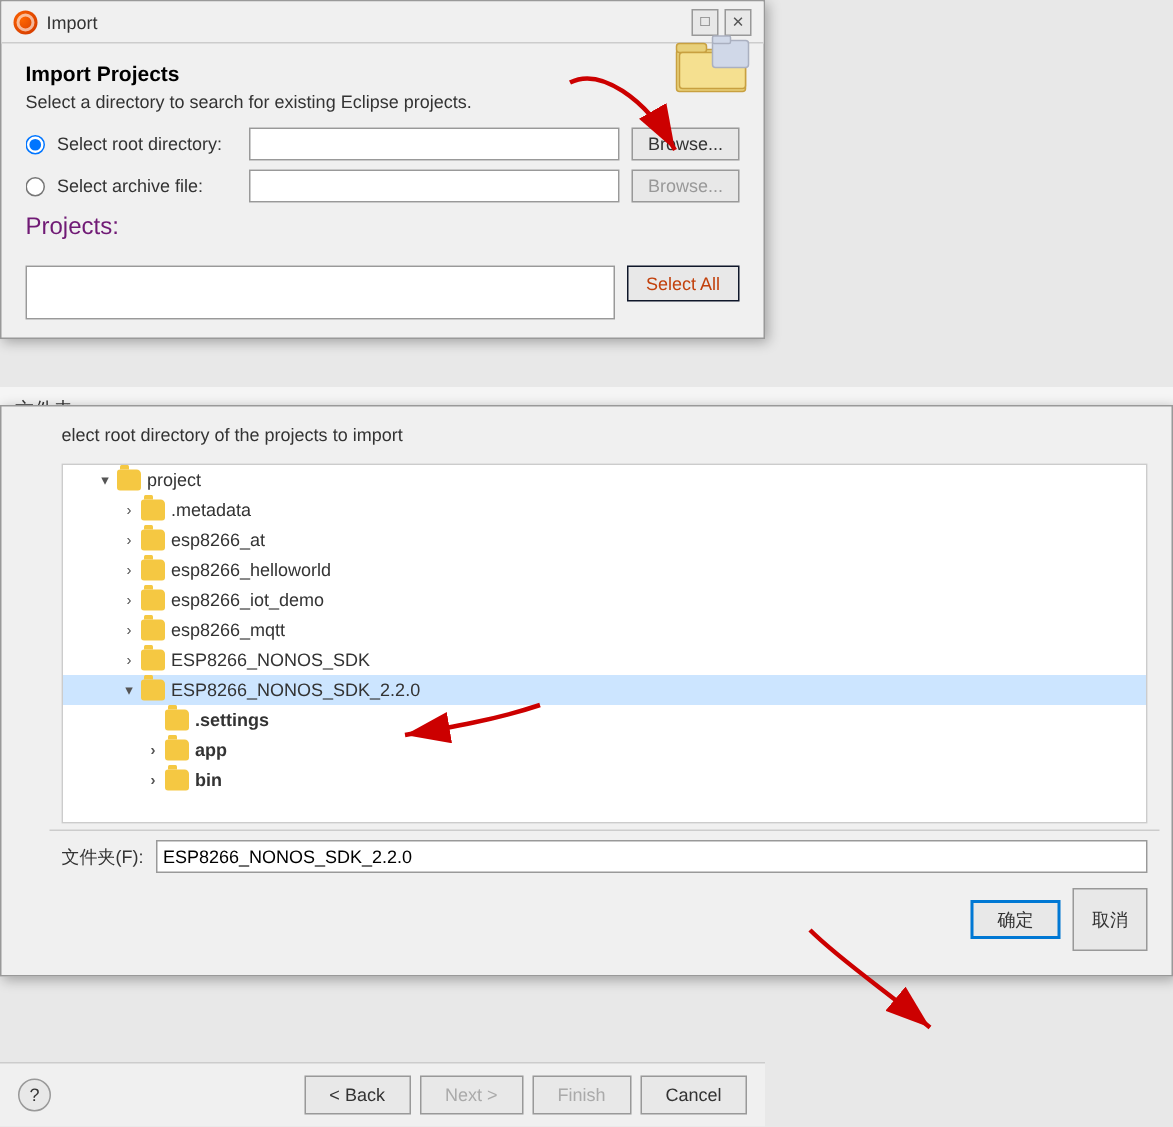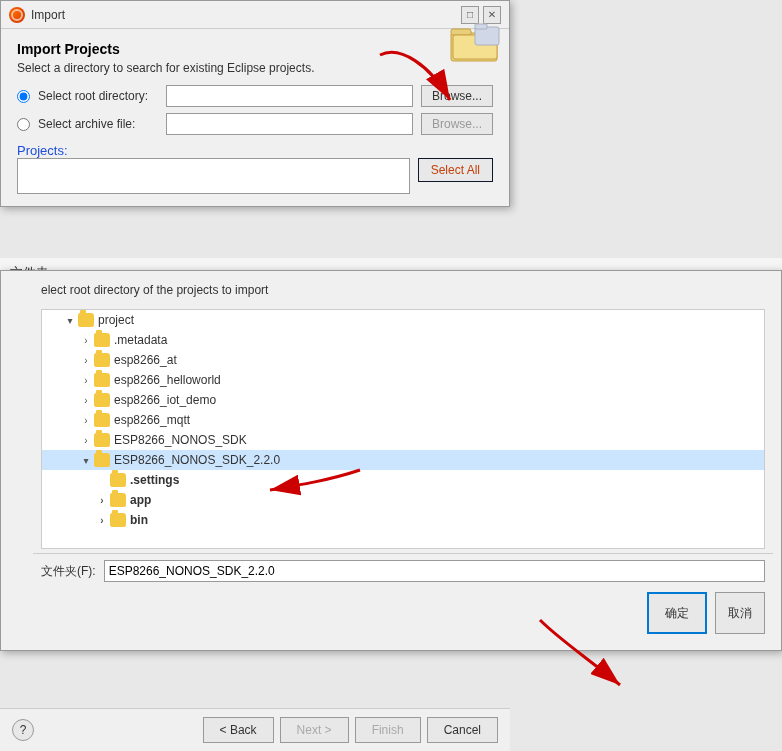--- a/index.html
+++ b/index.html
@@ -134,23 +134,23 @@
       cursor: pointer;
       font-size: 12px;
       color: #333;
     }
 
     .browse-btn:disabled {
       color: #999;
     }
 
     .projects-label {
-      font-size: 13px;
-      color: #1d4ed8;
-      margin-bottom: 0;
+      font-size: 16px;
+      color: #701a75;
+      margin-bottom: 16px;
       margin-top: 8px;
     }
 
     .projects-area {
       display: flex;
       gap: 8px;
       align-items: flex-start;
     }
 
     .projects-list {
@@ -282,21 +282,21 @@
       height: 26px;
       padding: 0 12px;
       background: #e8e8e8;
       border: 1px solid #999;
       cursor: pointer;
       font-size: 12px;
       color: #333;
     }
 
     .ok-btn {
-      height: 42px;
+      height: 26px;
       padding: 0 16px;
       background: #e8e8e8;
       border: 2px solid #0078d4;
       cursor: pointer;
       font-size: 12px;
       color: #333;
     }
 
     .cancel-file-btn {
       height: 42px;

